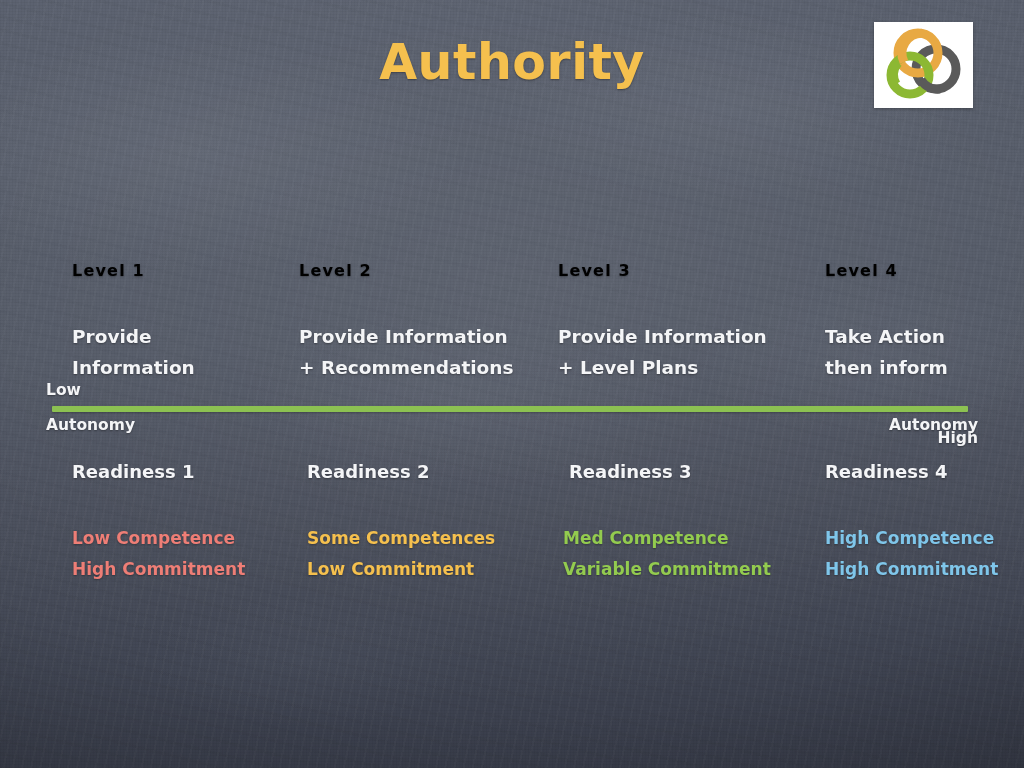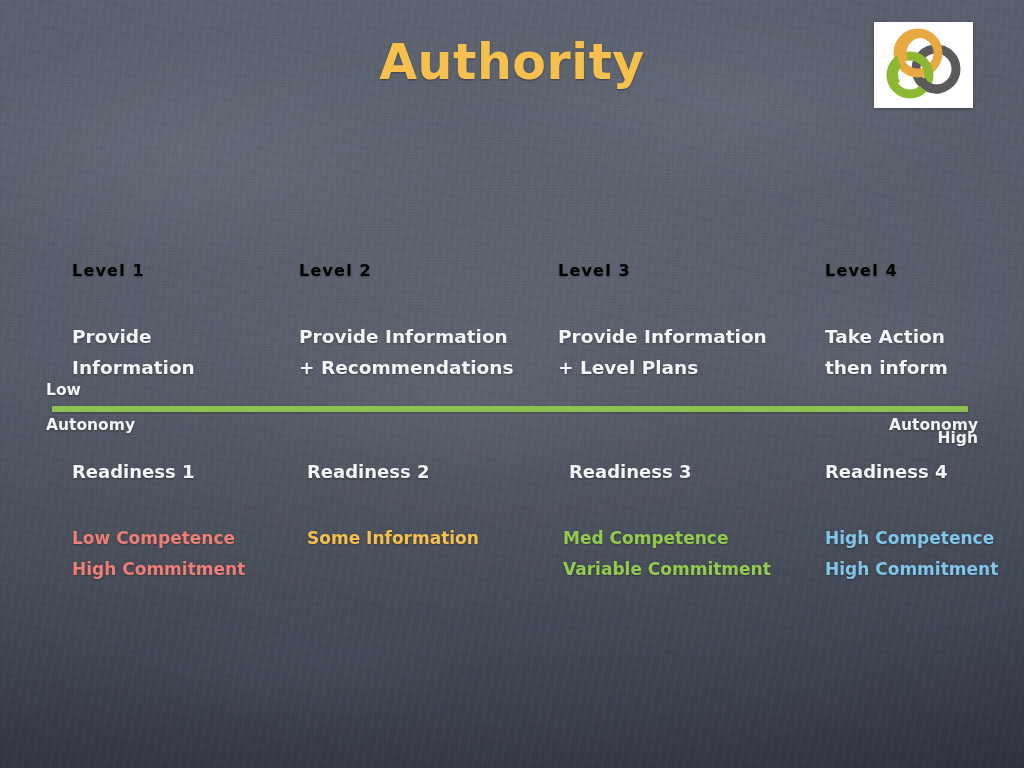--- a/index.html
+++ b/index.html
@@ -155,21 +155,22 @@
   <div class="desc" style="left:72px; top:321px;">Provide</div>
   <div class="desc" style="left:72px; top:352px;">Information</div>
   <div class="readiness" style="left:72px; top:461px;">Readiness 1</div>
   <div class="traits" style="left:72px; top:523px; color:#ee7e76;">Low Competence</div>
   <div class="traits" style="left:72px; top:554px; color:#ee7e76;">High Commitment</div>
 
   <div class="lvl-label" style="left:299px; top:261px;">Level 2</div>
   <div class="desc" style="left:299px; top:321px;">Provide Information</div>
   <div class="desc" style="left:299px; top:352px;">+ Recommendations</div>
   <div class="readiness" style="left:307px; top:461px;">Readiness 2</div>
-  <div class="traits" style="left:307px; top:523px; color:#f5c04e;">Some Information</div>
+  <div class="traits" style="left:307px; top:523px; color:#f5c04e;">Some Competences</div>
+  <div class="traits" style="left:307px; top:554px; color:#f5c04e;">Low Commitment</div>
 
   <div class="lvl-label" style="left:558px; top:261px;">Level 3</div>
   <div class="desc" style="left:558px; top:321px;">Provide Information</div>
   <div class="desc" style="left:558px; top:352px;">+ Level Plans</div>
   <div class="readiness" style="left:561px; top:461px;margin-left:8px;">Readiness 3</div>
   <div class="traits" style="left:563px; top:523px; color:#93cb4f;">Med Competence</div>
   <div class="traits" style="left:563px; top:554px; color:#93cb4f;">Variable Commitment</div>
 
   <div class="lvl-label" style="left:825px; top:261px;">Level 4</div>
   <div class="desc" style="left:825px; top:321px;">Take Action</div>

